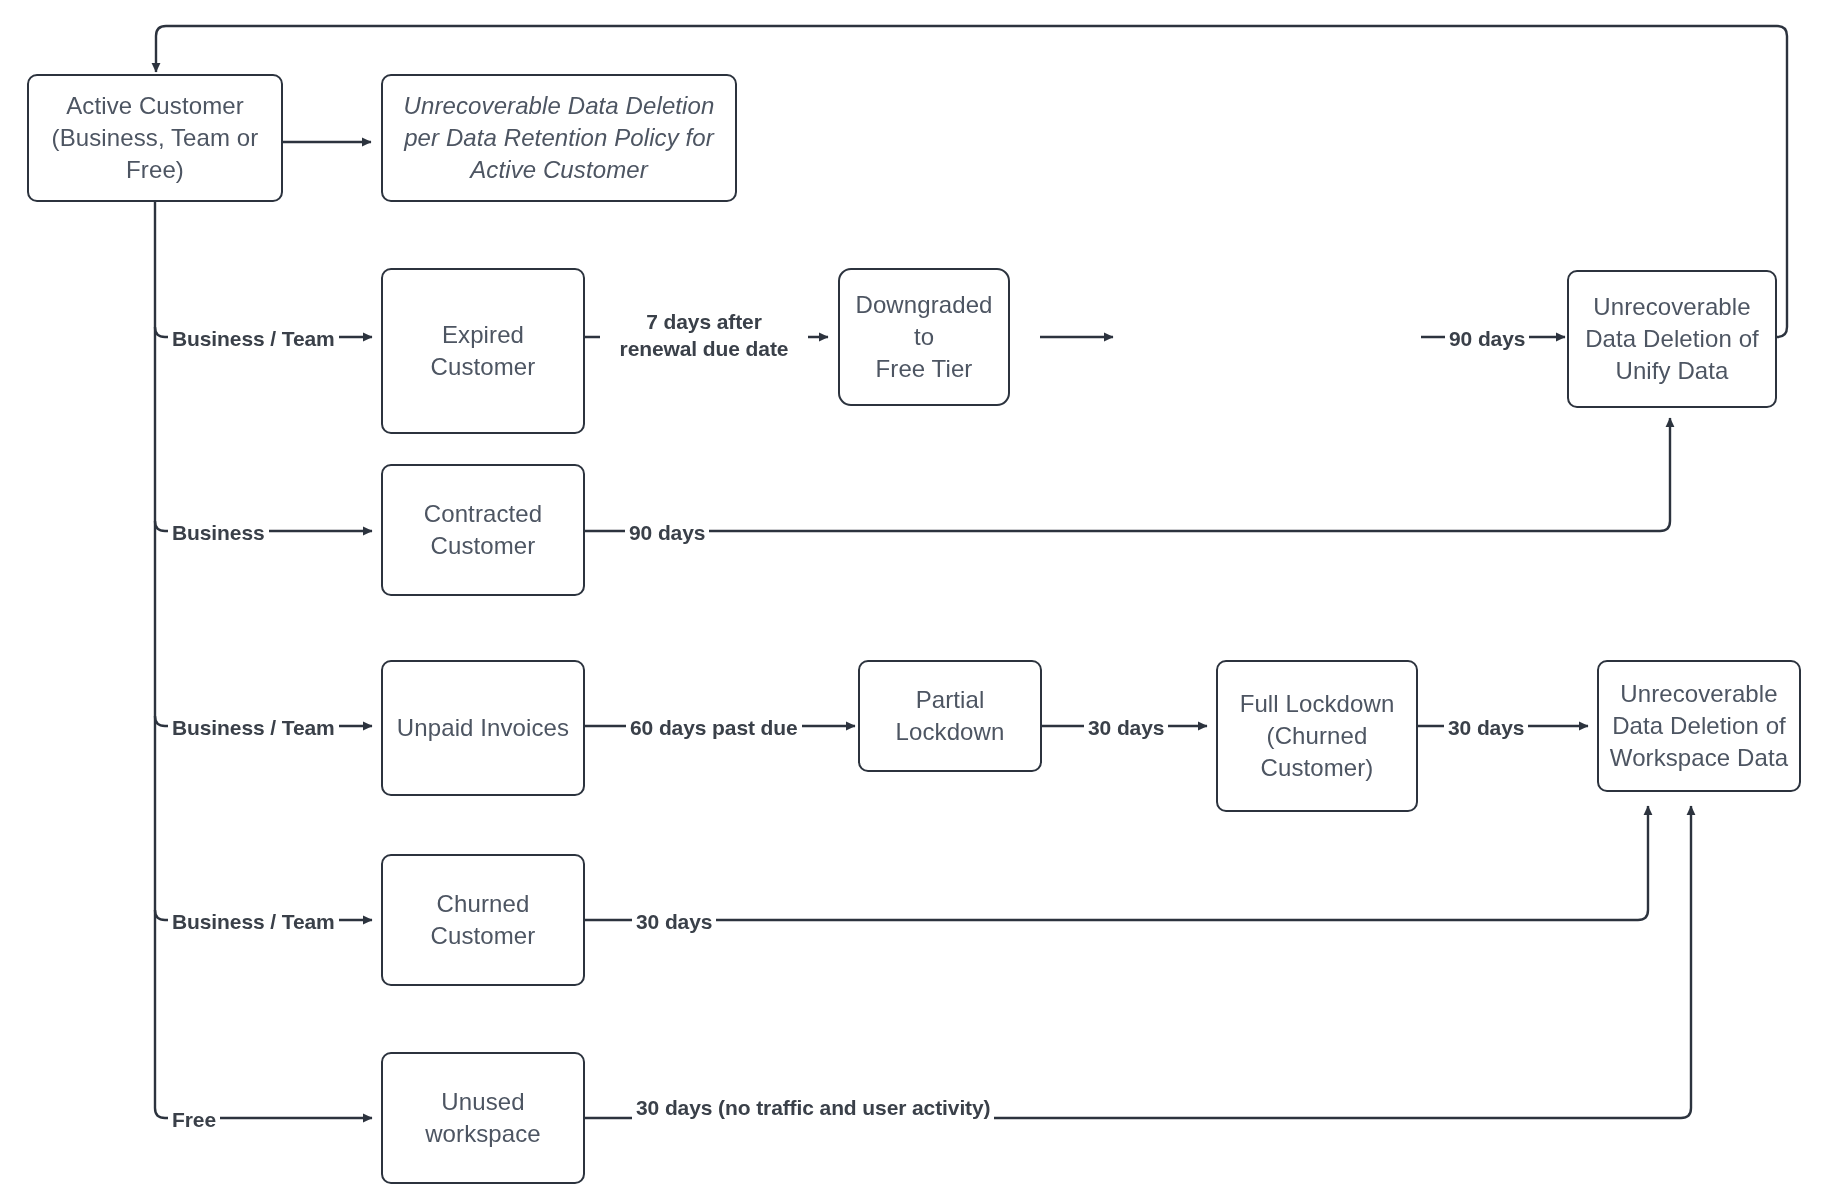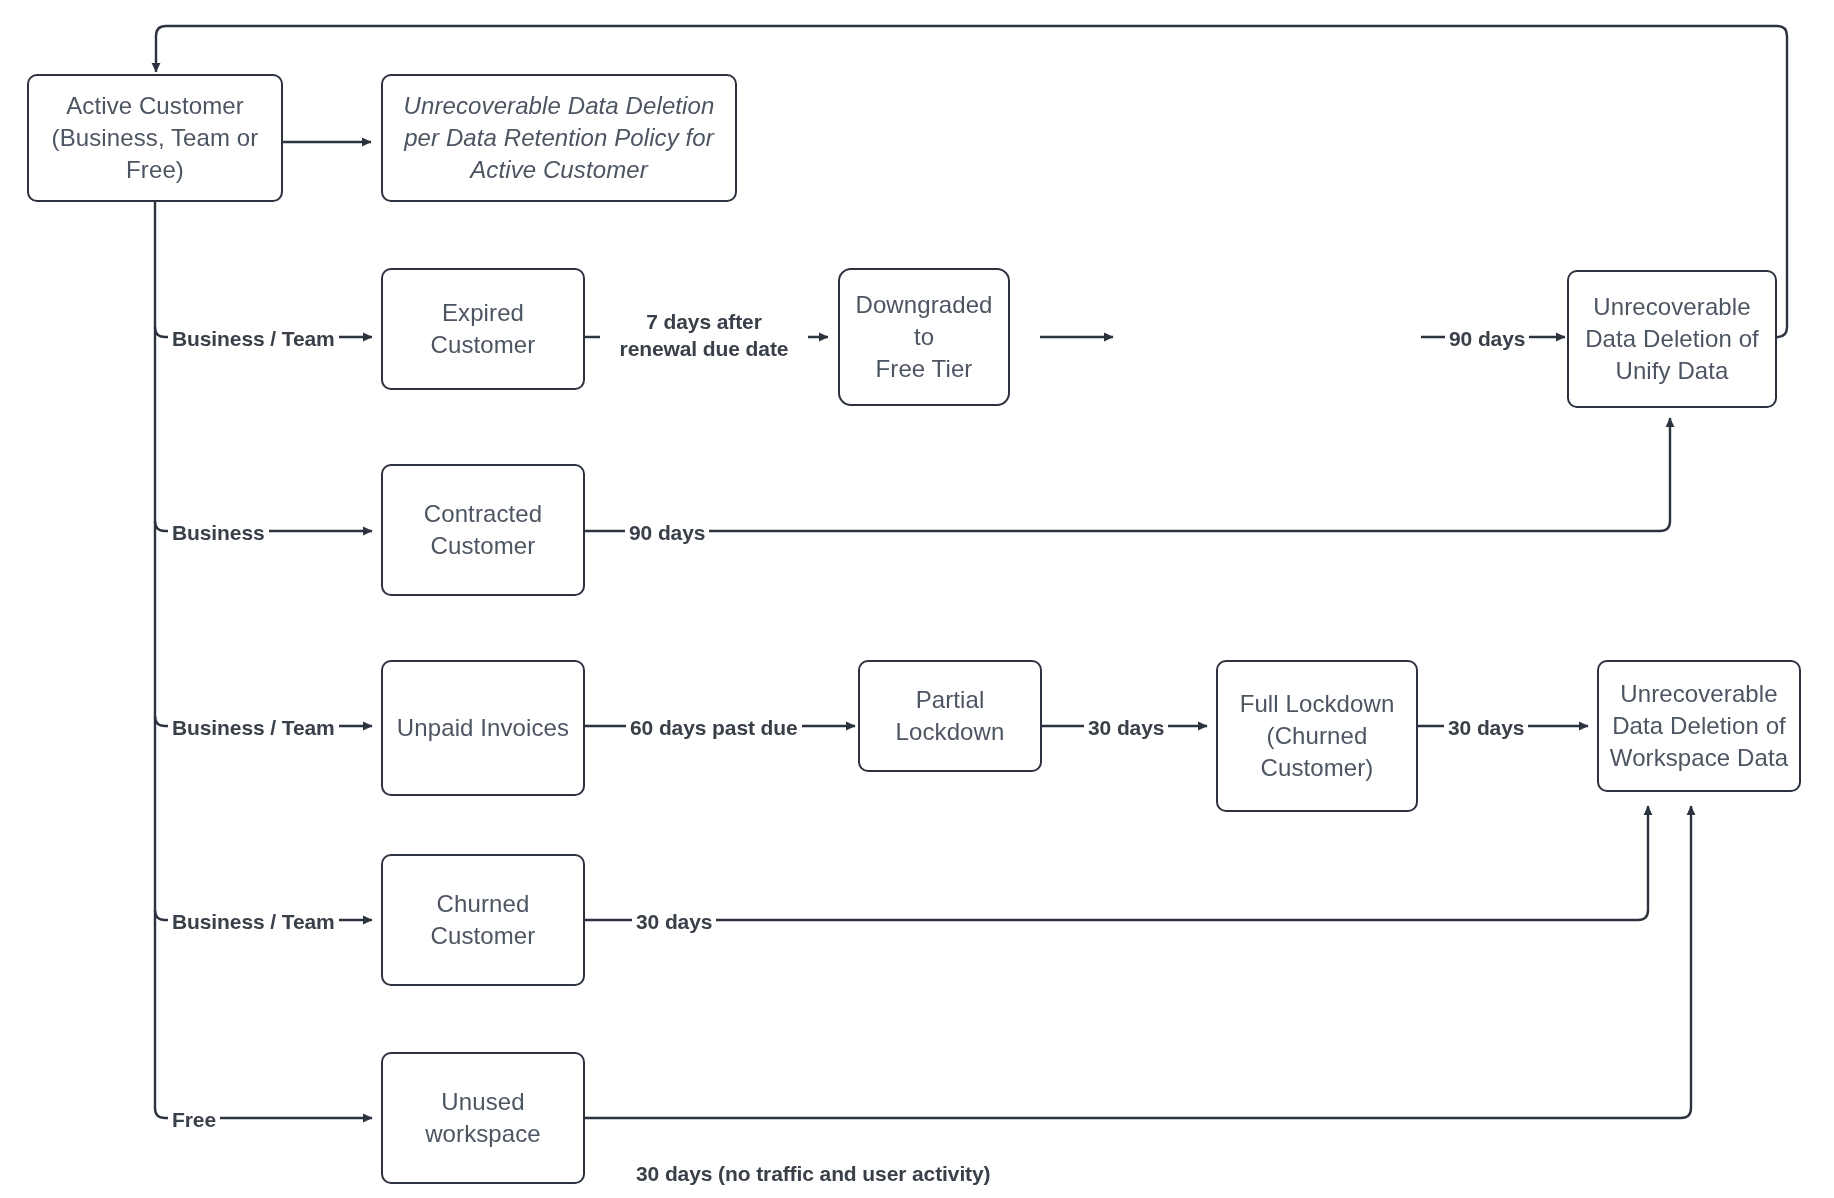--- a/index.html
+++ b/index.html
@@ -82,21 +82,21 @@
   </svg>
 
   <div class="node" style="left:27px;top:74px;width:256px;height:128px;">Active Customer
 (Business, Team or
 Free)</div>
 
   <div class="node" style="left:381px;top:74px;width:356px;height:128px;font-style:italic;">Unrecoverable Data Deletion
 per Data Retention Policy for
 Active Customer</div>
 
-  <div class="node" style="left:381px;top:268px;width:204px;height:122px;">Expired
+  <div class="node" style="left:381px;top:268px;width:204px;height:166px;">Expired
 Customer</div>
 
   <div class="node" style="left:838px;top:268px;width:172px;height:138px;border-radius:13px;">Downgraded to
 Free Tier</div>
 
 
   <div class="node" style="left:1567px;top:270px;width:210px;height:138px;">Unrecoverable
 Data Deletion of
 Unify Data</div>
 
@@ -140,15 +140,15 @@
   <div class="edge-label" style="left:1084px;top:714px;">30 days</div>
 
   <div class="edge-label" style="left:1444px;top:714px;">30 days</div>
 
   <div class="edge-label" style="left:168px;top:908px;">Business / Team</div>
 
   <div class="edge-label" style="left:632px;top:908px;">30 days</div>
 
   <div class="edge-label" style="left:168px;top:1106px;">Free</div>
 
-  <div class="edge-label" style="left:632px;top:1160px;">30 days (no traffic and user activity)</div>
+  <div class="edge-label" style="left:632px;top:1094px;">30 days (no traffic and user activity)</div>
 
 </div>
 
 </body></html>

